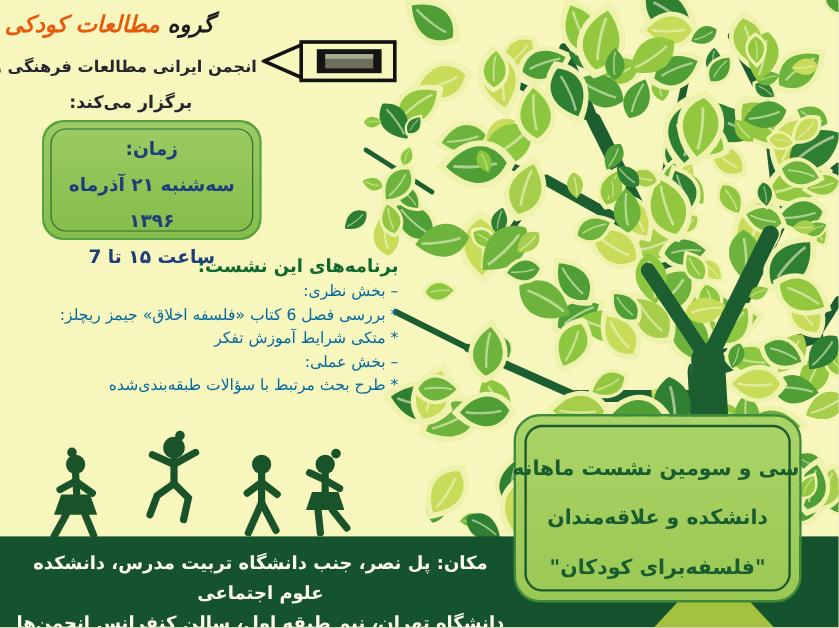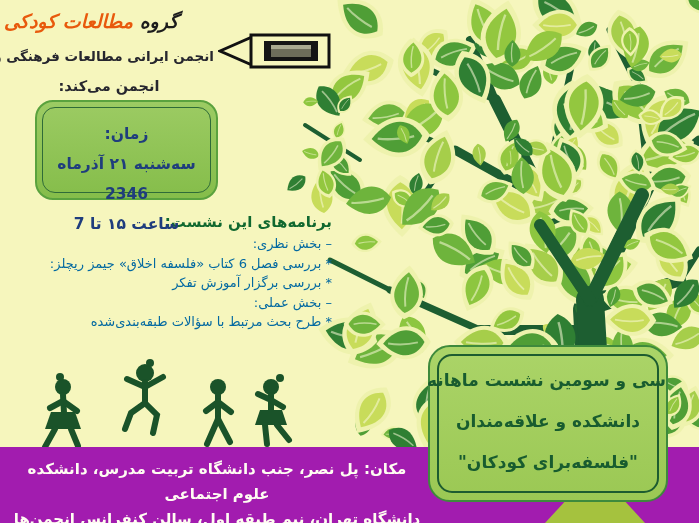--- a/index.html
+++ b/index.html
@@ -41,21 +41,21 @@
     position:absolute;top:100px;right:481px;width:183px;height:100px;
     background:linear-gradient(#9ccb63,#85bd4a);
     border:2px solid #5aa23e;border-radius:18px;
     box-sizing:border-box;
   }
   .time-box::after{
     content:"";position:absolute;inset:5px;
     border:1.5px solid #2f6b38;border-radius:13px;pointer-events:none;
   }
   .time-box .tb-inner{
-    position:relative;z-index:1;padding-top:17px;
+    position:relative;z-index:1;padding-top:7px;
     text-align:center;color:#1f3d7d;font-weight:bold;
     font-size:15.5px;line-height:30px;
   }
   
   .program{
     position:absolute;top:210px;right:367px;width:325px;
     text-align:right;
   }
   .program .prog-heading{
     font-size:15px;font-weight:bold;color:#10682f;
@@ -63,21 +63,21 @@
   }
   .program .prog-item{
     font-size:13px;color:#0369a1;line-height:19.5px;
     white-space:nowrap;
   }
   
   .kids-svg{position:absolute;top:355px;left:5px;width:300px;height:100px;}
   
   .location-bar{
     position:absolute;left:0;top:447px;width:699px;height:76px;
-    background:#a21caf;
+    background:#14532d;
   }
   .location-text{
     position:absolute;top:10px;right:272px;width:420px;
     text-align:center;color:#fffdf2;font-weight:bold;
     font-size:15px;line-height:25px;
   }
   
   .trunk-base{
     position:absolute;left:545px;top:497px;width:100px;height:26px;
     background:#a5c23e;
@@ -87,21 +87,21 @@
     position:absolute;left:428px;top:345px;width:240px;height:157px;
     background:linear-gradient(#abd468,#9bc854);
     border:2px solid #3e8a3c;border-radius:22px;
     box-sizing:border-box;
   }
   .meeting-box::after{
     content:"";position:absolute;inset:7px;
     border:2px solid #1d5c30;border-radius:15px;pointer-events:none;
   }
   .meeting-box .mb-inner{
-    position:relative;z-index:1;padding-top:13px;
+    position:relative;z-index:1;padding-top:24px;
     text-align:center;color:#185c2f;font-weight:bold;
     font-size:17px;line-height:41px;white-space:nowrap;
   }
 </style>
 </head>
 <body>
 
 <div class="poster">
 
   <svg class="tree-svg" id="tree-svg" viewBox="0 0 699 523" xmlns="http://www.w3.org/2000/svg">
@@ -1048,35 +1048,35 @@
 
   <svg class="pencil" viewBox="0 0 115 42" xmlns="http://www.w3.org/2000/svg">
     <polygon points="2,21 34,7 34,35" fill="#f6f6bd" stroke="#111" stroke-width="3"></polygon>
     <rect x="33" y="5" width="78" height="32" fill="#f6f6bd" stroke="#111" stroke-width="3"></rect>
     <rect x="46" y="11" width="54" height="20" fill="#141414"></rect>
     <rect x="53" y="15" width="40" height="12" fill="#6d6d5a"></rect>
     <rect x="53" y="15" width="40" height="4" fill="#a9a990"></rect>
   </svg>
 
   <div class="org-line">انجمن ایرانی مطالعات فرهنگی و ارتباطات</div>
-  <div class="action-line">انجمن می‌کند:</div>
+  <div class="action-line">برگزار می‌کند:</div>
 
   <div class="time-box">
     <div class="tb-inner">
       <div>زمان:</div>
-      <div>سه‌شنبه ۲۱ آذرماه 2346</div>
+      <div>سه‌شنبه ۲۱ آذرماه ۱۳۹۶</div>
       <div>ساعت ۱۵ تا 7</div>
     </div>
   </div>
 
   <div class="program">
     <div class="prog-heading">برنامه‌های این نشست:</div>
     <div class="prog-item">– بخش نظری:</div>
     <div class="prog-item">* بررسی فصل 6 کتاب «فلسفه اخلاق» جیمز ریچلز:</div>
-    <div class="prog-item">* بررسی برگزار آموزش تفکر</div>
+    <div class="prog-item">* متکی شرایط آموزش تفکر</div>
     <div class="prog-item">– بخش عملی:</div>
     <div class="prog-item">* طرح بحث مرتبط با سؤالات طبقه‌بندی‌شده</div>
   </div>
 
   <svg class="kids-svg" viewBox="0 0 300 100" xmlns="http://www.w3.org/2000/svg">
     <g fill="#1a5329" stroke="#1a5329" stroke-width="6" stroke-linecap="round">
 
       <g transform="translate(58,62)">
         <circle cx="0" cy="-30" r="8" stroke="none"></circle>
         <circle cx="-3" cy="-40" r="4" stroke="none"></circle>

